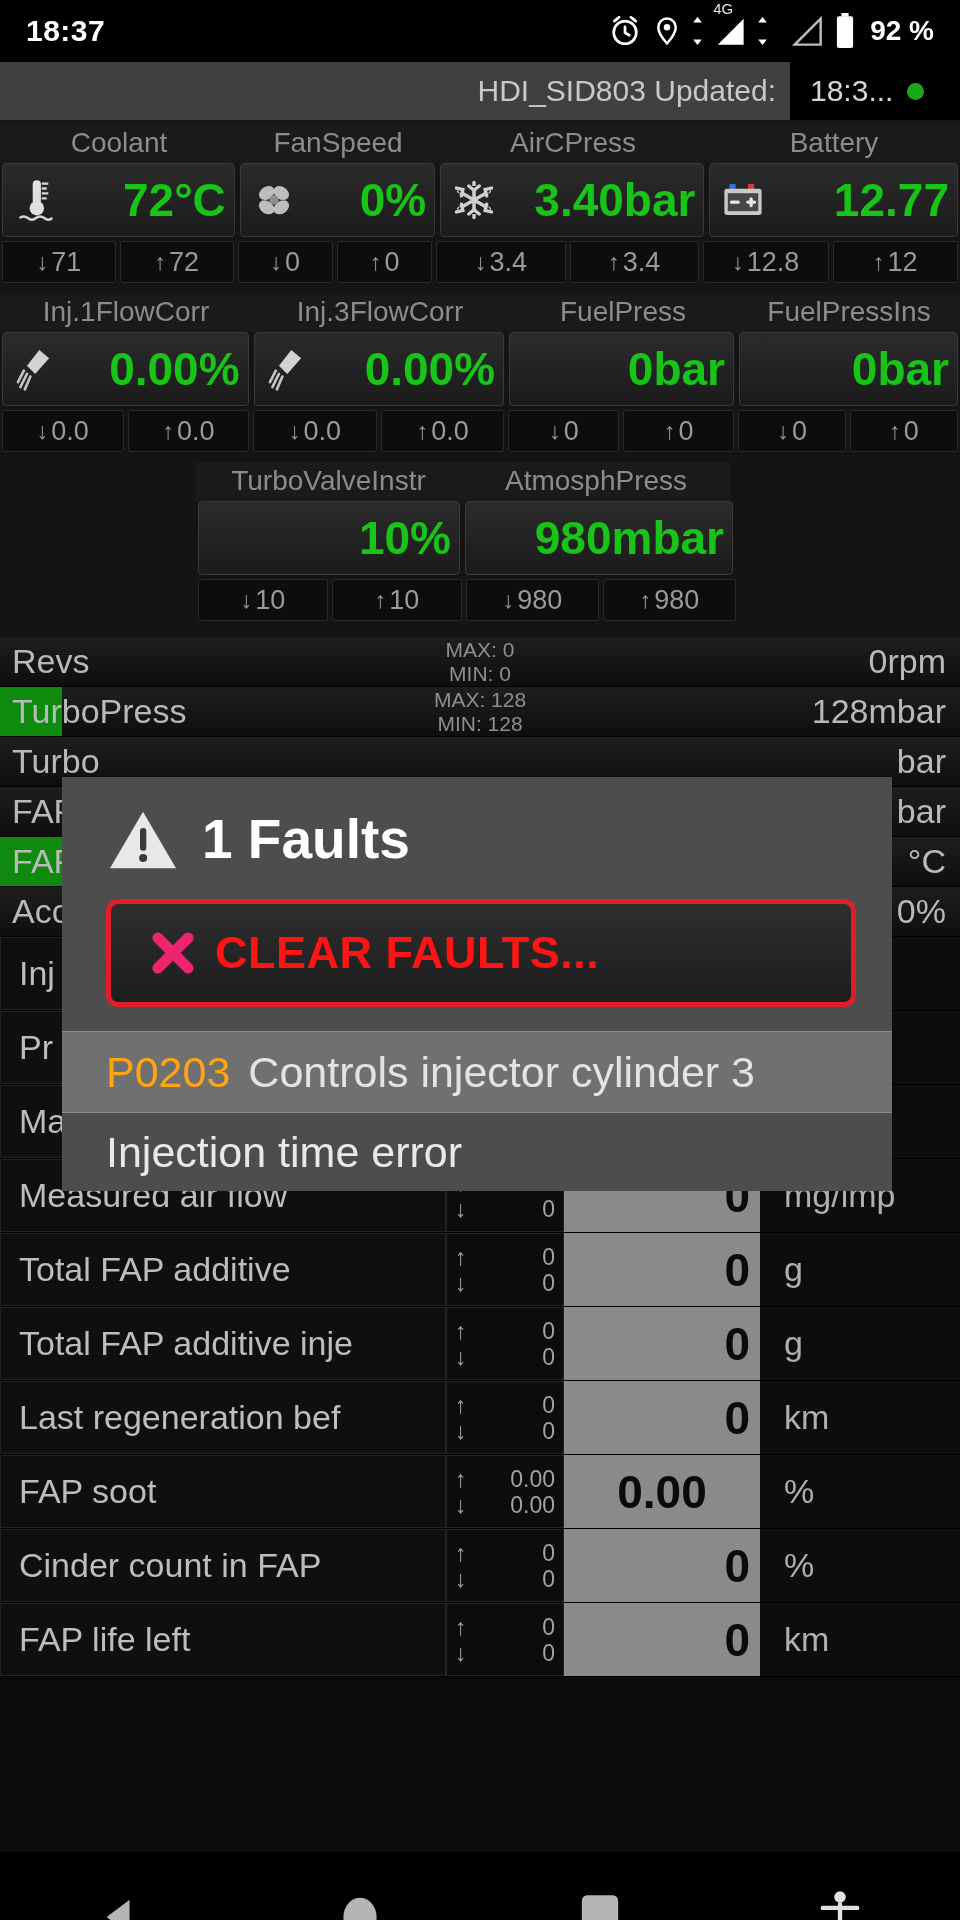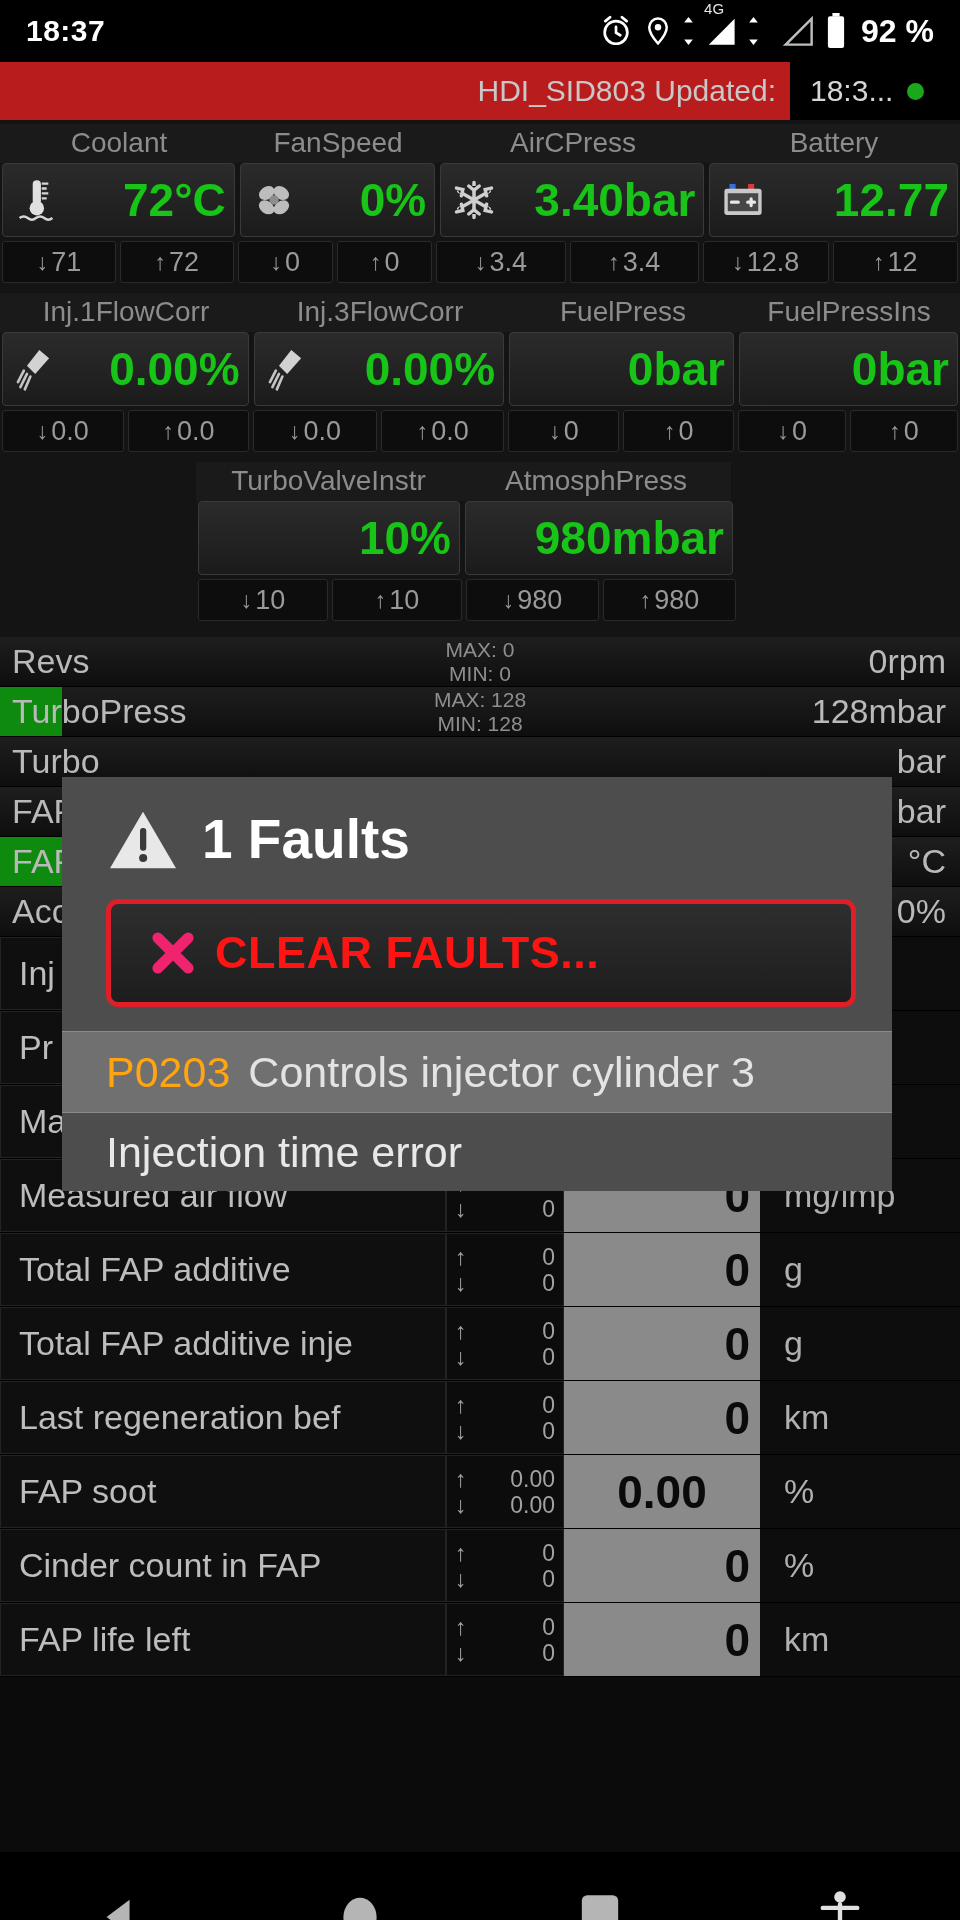--- a/index.html
+++ b/index.html
@@ -5,29 +5,29 @@
   * { margin:0; padding:0; box-sizing:border-box; }
   html,body { width:960px; height:1920px; background:#000; overflow:hidden; }
   body { font-family:"Liberation Sans", sans-serif; color:#d9d9d9; }
 
   
   .statusbar{ height:62px; background:#000; display:flex; align-items:center;
               padding:0 26px; }
   .sb-time{ font-size:30px; font-weight:bold; color:#fff; letter-spacing:.5px; }
   .sb-right{ margin-left:auto; display:flex; align-items:center; gap:10px; }
   .sb-icon{ display:flex; align-items:center; }
-  .sb-batt-txt{ font-size:32px; font-weight:bold; color:#fff; margin-left:4px; }
+  .sb-batt-txt{ font-size:28px; font-weight:bold; color:#fff; margin-left:4px; }
   .sig-arrows{ display:flex; flex-direction:column; gap:2px; }
 
   
   .app{ position:relative; width:960px; height:1790px; background:#0b0b0b; overflow:hidden; }
 
   
   .updbar{ height:58px; display:flex; align-items:center; justify-content:flex-end;
-           background:#b91c1c; padding-right:0; }
+           background:#404040; padding-right:0; }
   .upd-label{ font-size:30px; color:#c8c8c8; padding-right:14px; }
   .upd-box{ background:#000; height:58px; display:flex; align-items:center;
             padding:0 16px 0 20px; min-width:170px; }
   .upd-time{ font-size:30px; color:#d6d6d6; }
   .upd-dot{ width:17px; height:17px; border-radius:50%; background:#1aa81a;
             margin-left:14px; }
 
   
   .gauges{ background:#141414; padding:4px 0 6px 0; }
   .grow{ margin-bottom:10px; }

